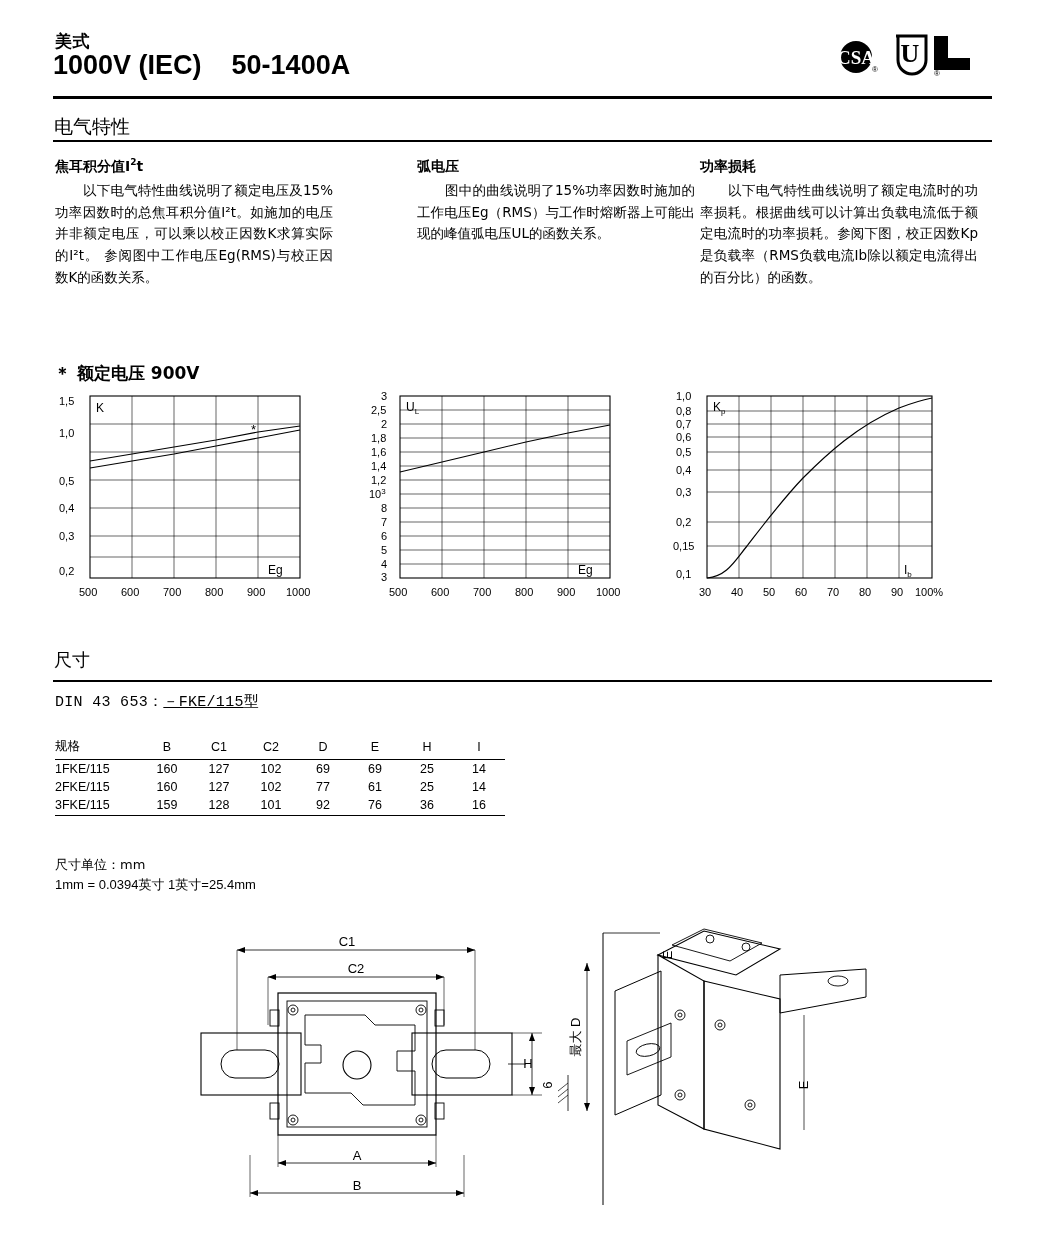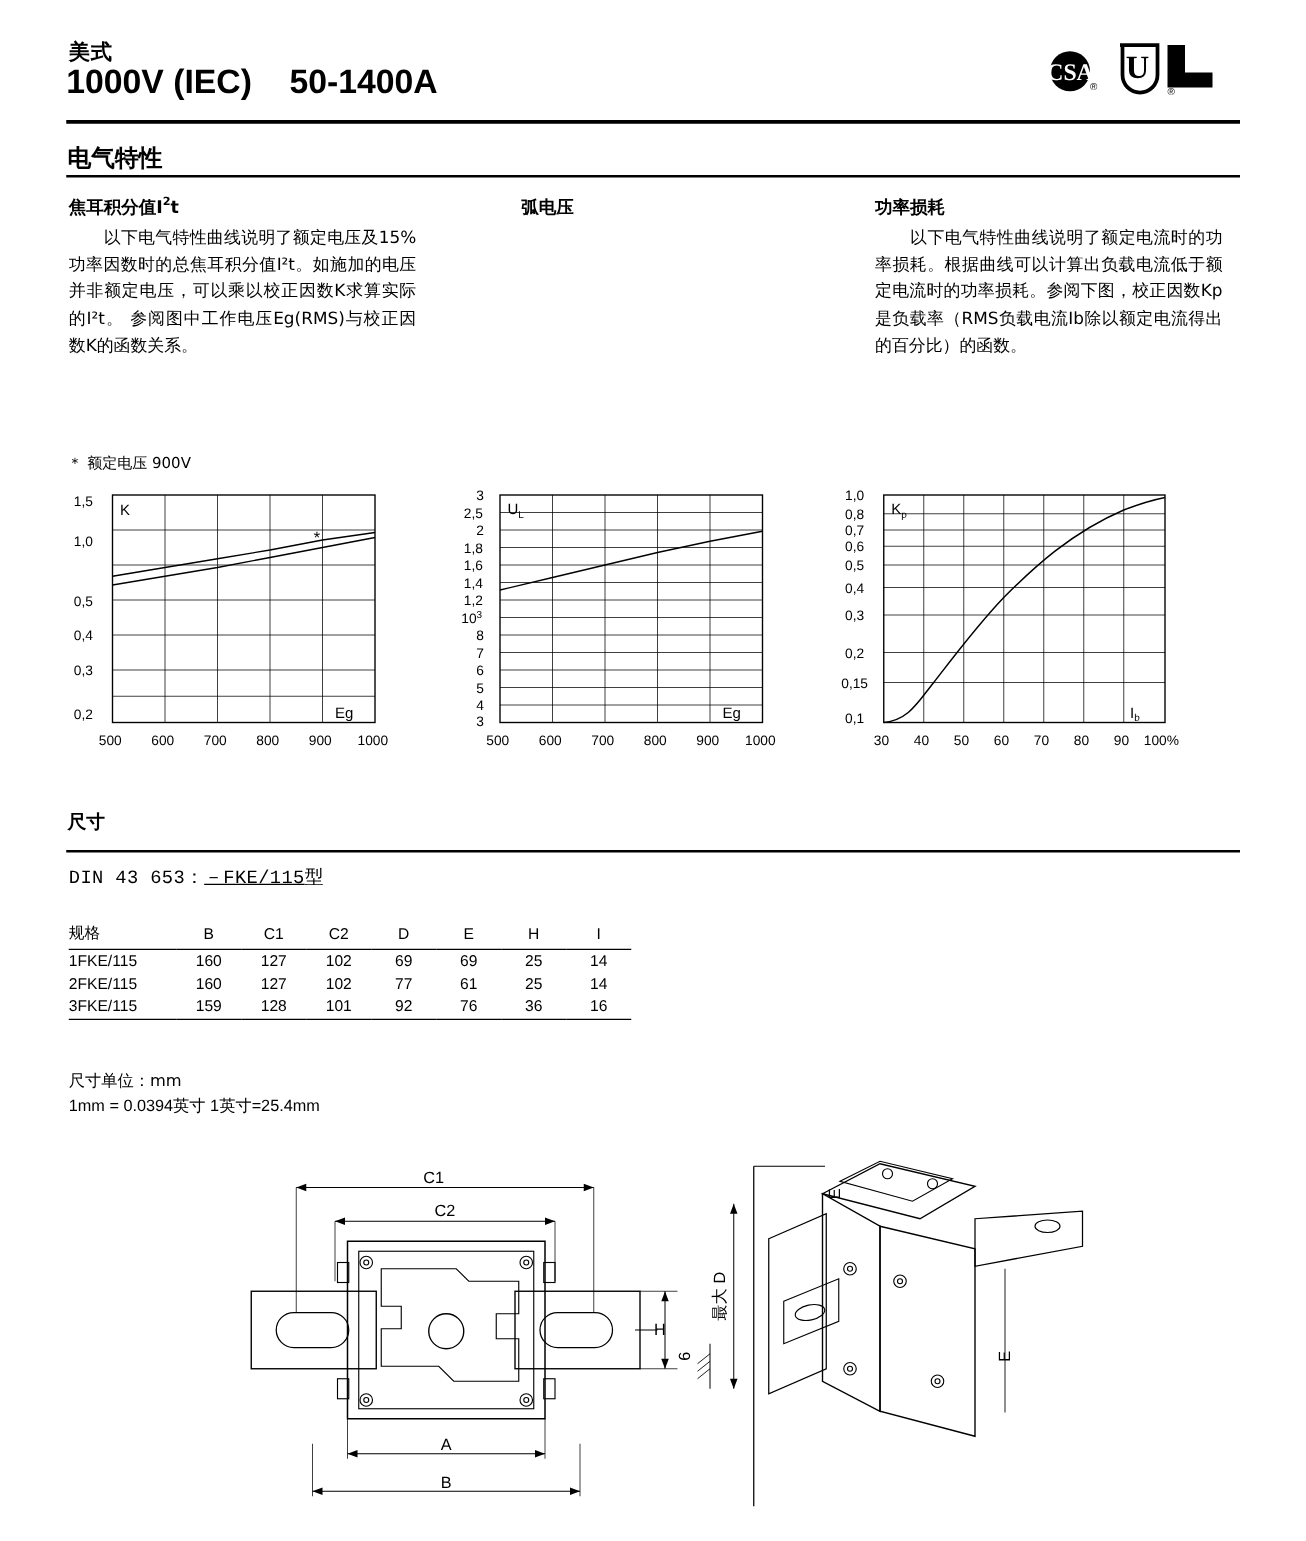--- a/index.html
+++ b/index.html
@@ -53,31 +53,31 @@
   .logo-ul {
     position: absolute;
     left: 890px; top: 32px;
     width: 100px; height: 46px;
   }
 
   
   .sec-title {
     position: absolute;
     font-family: "DejaVu Sans", sans-serif;
-    font-weight: bold;
+    font-weight: normal;
     font-size: 19px;
   }
   #sec-elec { left: 54px; top: 114px; }
   .sec-rule2 {
     position: absolute;
     left: 53px; top: 140px;
     width: 939px; height: 2px;
     background: #000;
   }
-  #sec-dim { left: 54px; top: 648px; font-size: 15px; }
+  #sec-dim { left: 54px; top: 648px; font-size: 18px; }
   .sec-rule3 {
     position: absolute;
     left: 53px; top: 680px;
     width: 939px; height: 2px;
     background: #000;
   }
 
   
   .col {
     position: absolute;
@@ -98,22 +98,22 @@
   }
   #col1 { left: 55px; top: 155px; }
   #col2 { left: 383px; top: 155px; margin-left: 34px; }
   #col3 { left: 700px; top: 155px; }
   sup { font-size: 9px; vertical-align: super; }
 
   .rated-note {
     position: absolute;
     left: 54px; top: 362px;
     font-family: "DejaVu Sans", sans-serif;
-    font-size: 12px;
-    font-weight: normal;
+    font-size: 17px;
+    font-weight: bold;
   }
 
   
   .chart {
     position: absolute;
   }
   .chart svg { display: block; }
 
   
   .din-line {
@@ -190,20 +190,21 @@
   <div class="sec-title" id="sec-elec">电气特性</div>
   <div class="sec-rule2"></div>
 
   <div class="col" id="col1">
     <h4><span>焦耳积分值I</span><sup>2</sup><span>t</span></h4>
     <p>以下电气特性曲线说明了额定电压及15%功率因数时的总焦耳积分值I²t。如施加的电压并非额定电压，可以乘以校正因数K求算实际的I²t。 参阅图中工作电压Eg(RMS)与校正因数K的函数关系。</p>
   </div>
 
   <div class="col" id="col2">
     <h4>弧电压</h4>
+    <p>图中的曲线说明了15%功率因数时施加的工作电压Eg（RMS）与工作时熔断器上可能出现的峰值弧电压UL的函数关系。</p>
   </div>
 
   <div class="col" id="col3">
     <h4>功率损耗</h4>
     <p>以下电气特性曲线说明了额定电流时的功率损耗。根据曲线可以计算出负载电流低于额定电流时的功率损耗。参阅下图，校正因数Kp是负载率（RMS负载电流Ib除以额定电流得出的百分比）的函数。</p>
   </div>
 
   <div class="rated-note">＊ 额定电压  900V</div>
 
   <div class="chart" style="left:55px; top:388px;">

